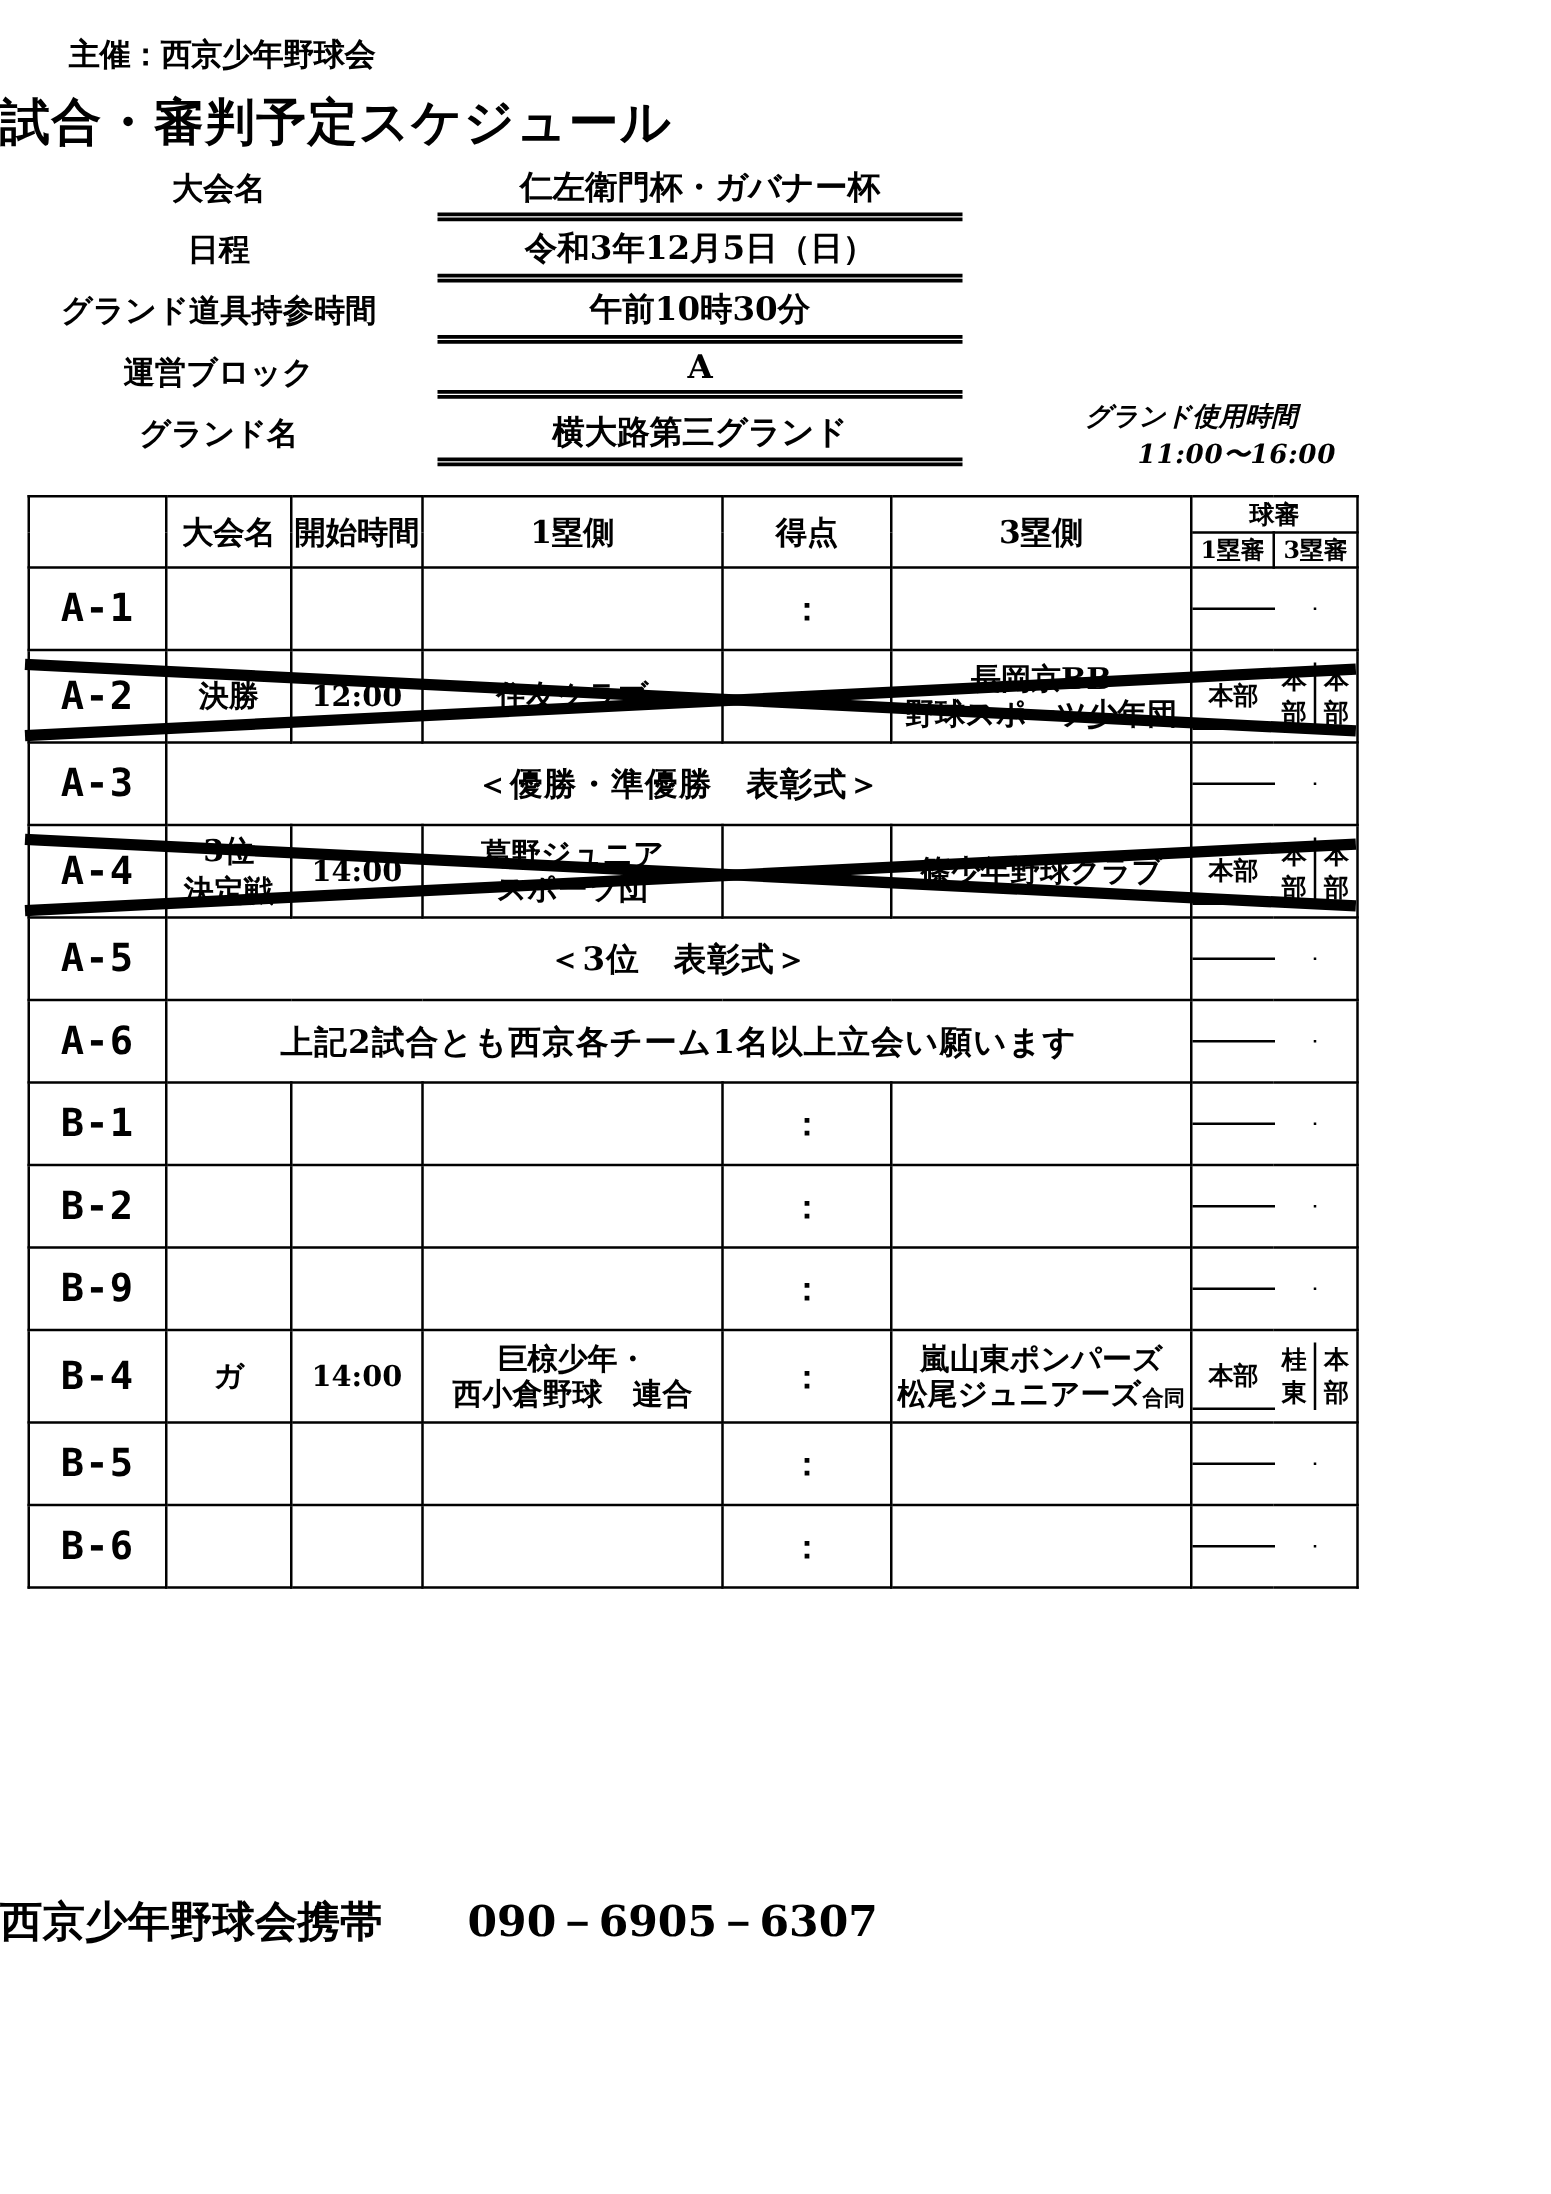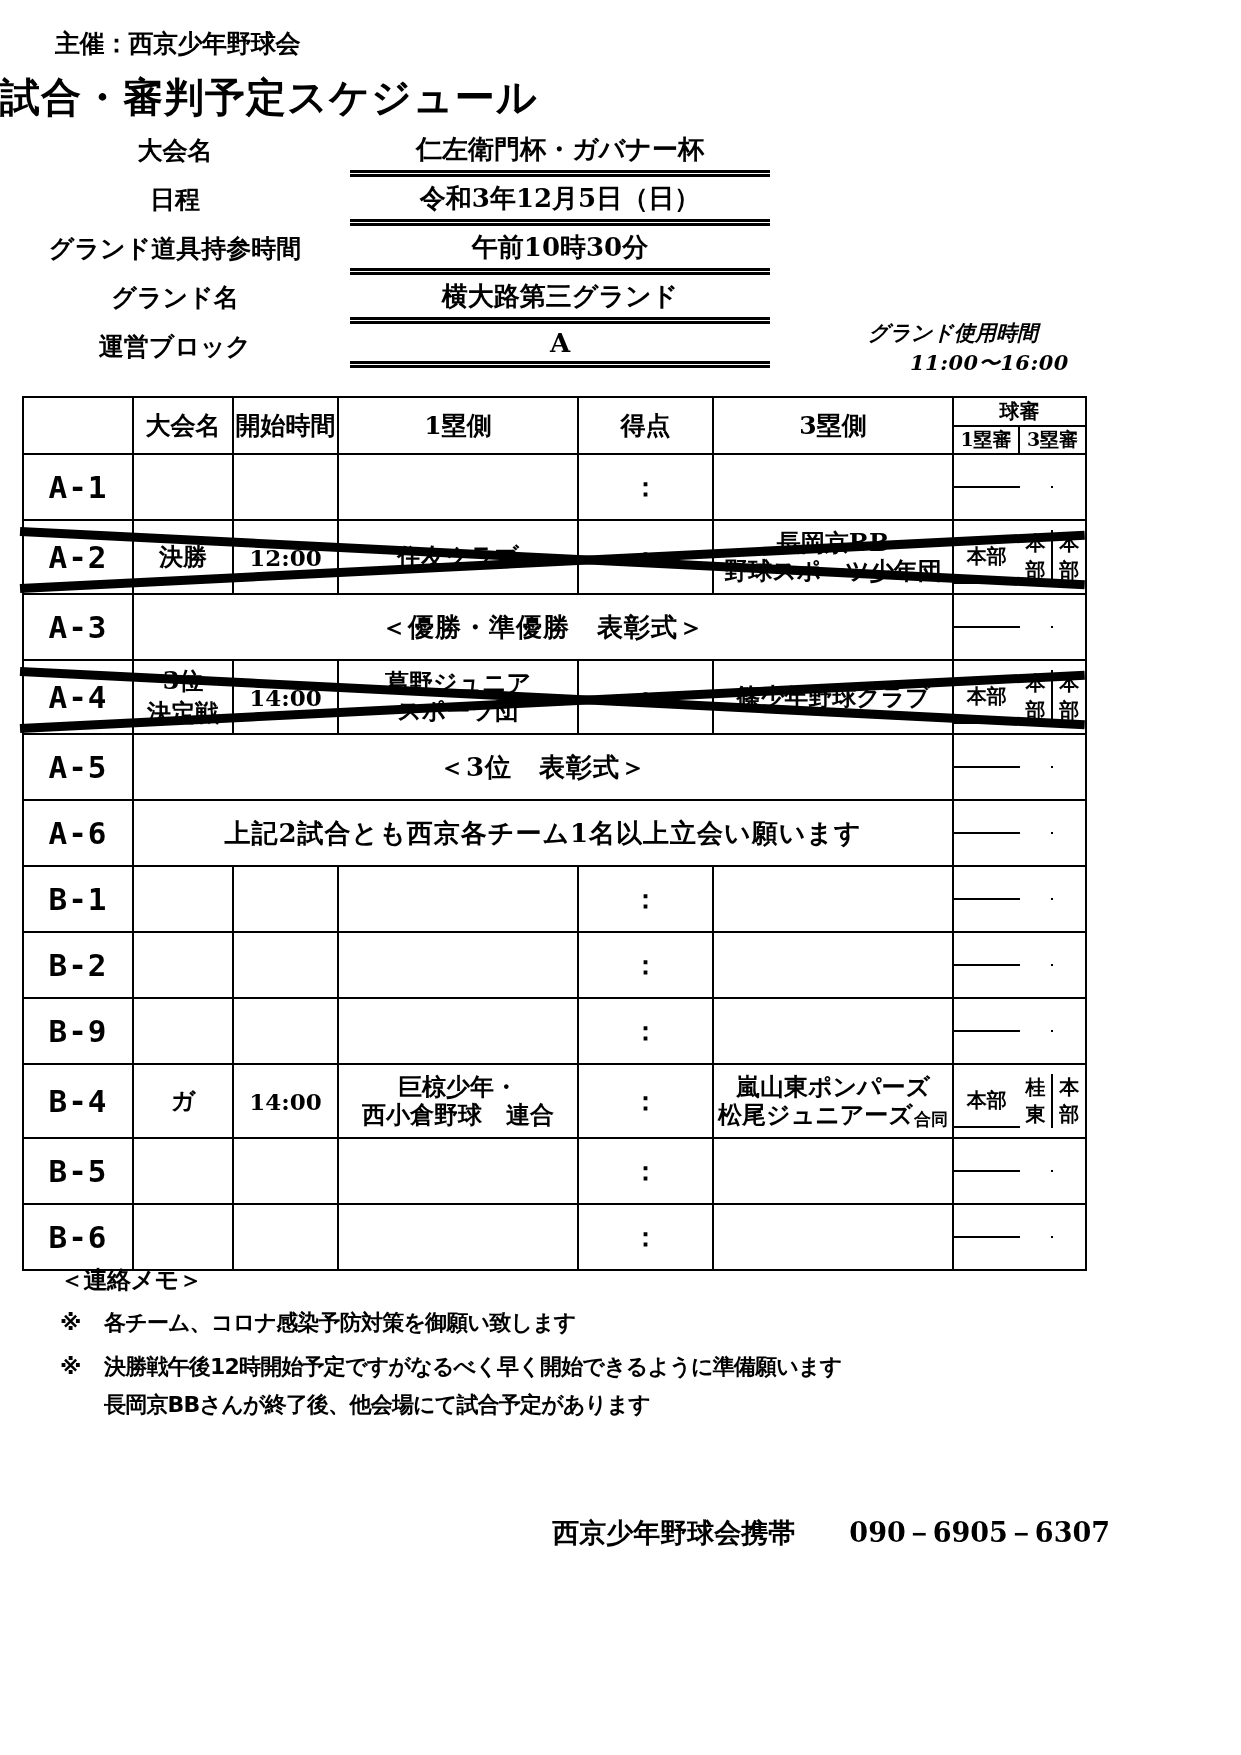--- a/index.html
+++ b/index.html
@@ -227,22 +227,22 @@
     margin-left: 44px;
     margin-top: -6px;
     white-space: nowrap;
   }
 
   .footer {
     position: absolute;
     left: 0;
     top: 1515px;
     width: 1110px;
-    text-align: right;
-    font-size: 27px;
+    text-align: left;
+    font-size: 34px;
     font-weight: bold;
     font-family: "DejaVu Serif", "Liberation Serif", serif;
     letter-spacing: 0px;
     white-space: nowrap;
   }
 </style>
 </head>
 <body>
 
 <div class="page">
@@ -264,29 +264,29 @@
         <div class="meta-value dbl-underline">令和3年12月5日（日）</div>
       </div>
     </div>
     <div class="meta-row">
       <div class="meta-label">グランド道具持参時間</div>
       <div class="meta-value-wrap">
         <div class="meta-value dbl-underline">午前10時30分</div>
       </div>
     </div>
     <div class="meta-row">
+      <div class="meta-label">運営ブロック</div>
+      <div class="meta-value-wrap">
+        <div class="meta-value dbl-underline">A</div>
+      </div>
+    </div>
+    <div class="meta-row">
       <div class="meta-label">グランド名</div>
       <div class="meta-value-wrap">
         <div class="meta-value dbl-underline">横大路第三グランド</div>
-      </div>
-    </div>
-    <div class="meta-row">
-      <div class="meta-label">運営ブロック</div>
-      <div class="meta-value-wrap">
-        <div class="meta-value dbl-underline">A</div>
       </div>
     </div>
   </div>
 
   <div class="ground-time">
     <div>グランド使用時間</div>
     <div class="gt-range">11:00〜16:00</div>
   </div>
 
   <div class="sched-wrap">
@@ -555,25 +555,15 @@
         </tbody>
     </table>
     <div id="strike-layer">
         <div class="strike" style="left: -2px; top: 131.4px; width: 1066.33px; height: 9px; transform: rotate(2.86402deg);"></div>
         <div class="strike" style="left: -2px; top: 187.64px; width: 1066.33px; height: 9px; transform: rotate(-2.86402deg);"></div>
         <div class="strike" style="left: -2px; top: 271.4px; width: 1066.33px; height: 9px; transform: rotate(2.86402deg);"></div>
         <div class="strike" style="left: -2px; top: 327.64px; width: 1066.33px; height: 9px; transform: rotate(-2.86402deg);"></div>
       </div>
   </div>
 
-  <div class="notes">
-    <div class="notes-title">＜連絡メモ＞</div>
-    <div class="note-line">
-      <span class="note-mark">※</span><span>各チーム、コロナ感染予防対策を御願い致します</span>
-    </div>
-    <div class="note-line">
-      <span class="note-mark">※</span><span>決勝戦午後12時開始予定ですがなるべく早く開始できるように準備願います</span>
-    </div>
-    <div class="note-cont">長岡京BBさんが終了後、他会場にて試合予定があります</div>
-  </div>
 
   <div class="footer">西京少年野球会携帯　　090－6905－6307</div>
 </div>
 
 </body></html>

